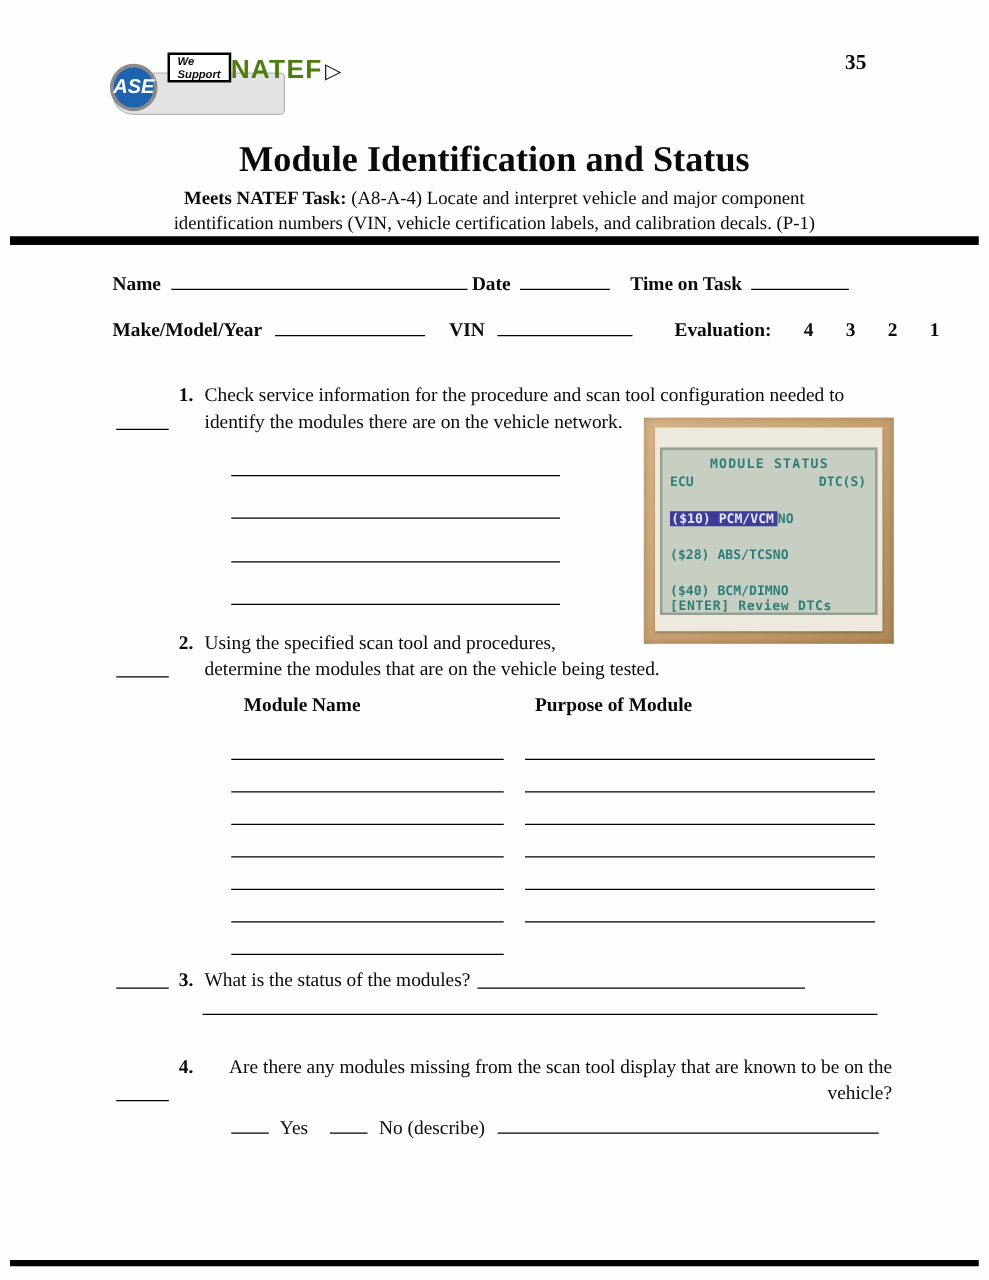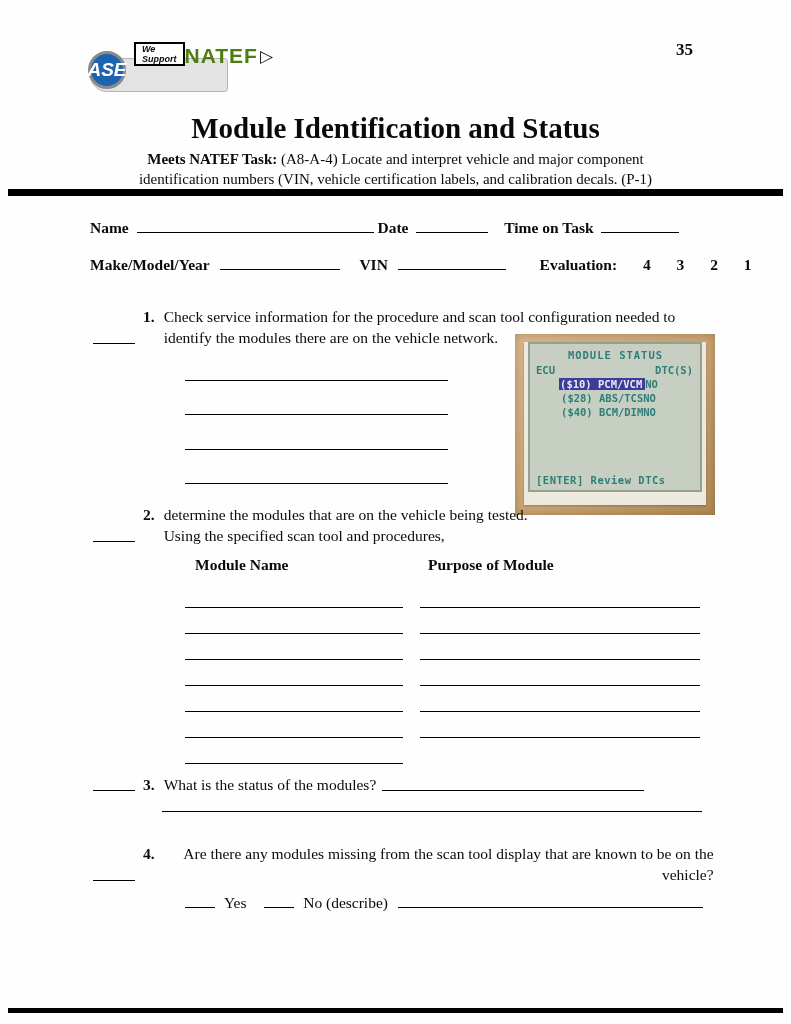--- a/index.html
+++ b/index.html
@@ -6,21 +6,21 @@
   html,body { background:#ffffff; }
   body { font-family:"Liberation Serif", serif; }
   #page { position:relative; width:791px; height:1024px; background:#fefefe; color:#0a0a0a; overflow:hidden; margin:0 auto; }
   .abs { position:absolute; }
 
   .page-number { left:676px; top:40px; font-size:17px; font-weight:bold; }
 
   
   .logo { left:88px; top:42px; width:150px; height:62px; display:flex; align-items:flex-start; }
   .key-bg { position:absolute; left:2px; top:16px; width:138px; height:34px; background:#e3e3e3; border:1px solid #b5b5b5; border-radius:18px 4px 4px 18px; }
-  .ase-badge { position:relative; width:38px; height:38px; margin-top:9px; border-radius:50%; background:#1e63b0; border:3px solid #8a8a8a; color:#fff; font-style:italic; font-weight:bold; font-family:"Liberation Sans", sans-serif; display:flex; align-items:center; justify-content:center; font-size:19px; flex:none; }
+  .ase-badge { position:relative; width:38px; height:38px; margin-top:9px; border-radius:50%; background:#1e63b0; border:3px solid #8a8a8a; color:#fff; font-style:italic; font-weight:bold; font-family:"Liberation Sans", sans-serif; display:flex; align-items:center; justify-content:center; font-size:16px; flex:none; }
   .logo-right { position:relative; margin-left:8px; display:flex; }
   .we-support { display:inline-block; align-self:flex-start; border:2px solid #000; background:#fff; padding:0 6px; font-size:9px; font-weight:bold; font-style:italic; font-family:"Liberation Sans", sans-serif; }
   .natef-row { display:flex; align-items:center; margin-top:2px; }
   .natef-text { font-family:"Liberation Sans", sans-serif; font-weight:bold; font-size:21px; letter-spacing:1px; color:#4d7c0f; }
   .arrow-glyph { font-size:17px; margin-left:2px; color:#111; line-height:1; }
 
   
   .title { left:0; top:112px; width:791px; text-align:center; font-size:29px; font-weight:bold; }
   .subtitle { left:0; top:149px; width:791px; text-align:center; font-size:15px; line-height:20px; }
   .rule-top { left:8px; top:189px; width:775px; height:7px; background:#000; }
@@ -55,25 +55,25 @@
   .tbl-col { top:582px; }
   .tbl-col .ln { height:26px; border-bottom:1px solid #000; }
   .tcl { left:185px; width:218px; }
   .tcr { left:420px; width:280px; }
 
   
   .yesno { left:185px; top:894px; font-size:15.5px; white-space:nowrap; }
 
   
   .photo { left:515px; top:334px; width:200px; height:181px; background:linear-gradient(135deg,#d8b68a 0%, #c7a172 55%, #b08a58 100%); padding:8px 9px 10px 9px; box-shadow:inset 0 0 8px rgba(90,60,20,.35); }
-  .bezel { background:#edeadd; height:100%; padding:0 4px 13px 4px; box-shadow:0 1px 2px rgba(0,0,0,.25); }
+  .bezel { background:#edeadd; height:100%; padding:16px 4px 13px 4px; box-shadow:0 1px 2px rgba(0,0,0,.25); }
   .screen { background:#c6cfc2; height:100%; border:2px solid #96a092; font-family:"DejaVu Sans Mono", monospace; font-size:10.5px; font-weight:bold; color:#2e7d78; display:flex; flex-direction:column; padding:5px 5px 4px 6px; }
   .scr-title { text-align:center; letter-spacing:1px; margin-bottom:3px; }
   .scr-head { display:flex; justify-content:space-between; padding-right:2px; }
-  .scr-row { display:flex; justify-content:center; padding-right:14px; margin-top:2px; }
+  .scr-row { display:flex; justify-content:flex-start; padding-right:14px; margin-top:17px; }
   .scr-row .hl { background:#3d3d99; color:#e8e8fa; padding:0 3px 0 1px; }
   .scr-footer { margin-top:auto; letter-spacing:.5px; }
 </style>
 </head>
 <body>
 
 <div id="page">
 
   <div class="abs page-number">35</div>
 
@@ -153,22 +153,22 @@
         </div>
         <div class="scr-footer">[ENTER] Review DTCs</div>
       </div>
     </div>
   </div>
 
   <div class="abs q q2">
     <span class="qblank"></span>
     <span class="qnum">2.</span>
     <div class="qtext">
+      <div>Using the specified scan tool and procedures,</div>
       <div>determine the modules that are on the vehicle being tested.</div>
-      <div>Using the specified scan tool and procedures,</div>
     </div>
   </div>
 
   <div class="abs tbl-head th1">Module Name</div>
   <div class="abs tbl-head th2">Purpose of Module</div>
 
   <div class="abs tbl-col tcl">
     <div class="ln"></div>
     <div class="ln"></div>
     <div class="ln"></div>

